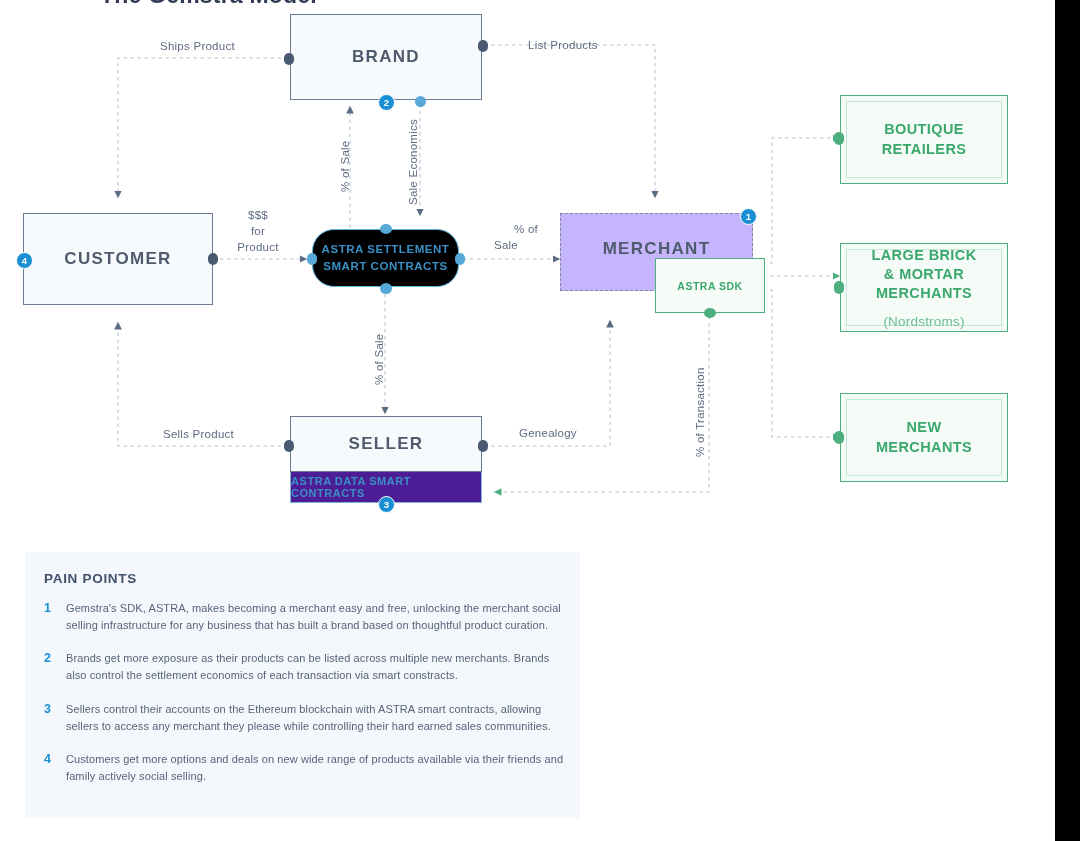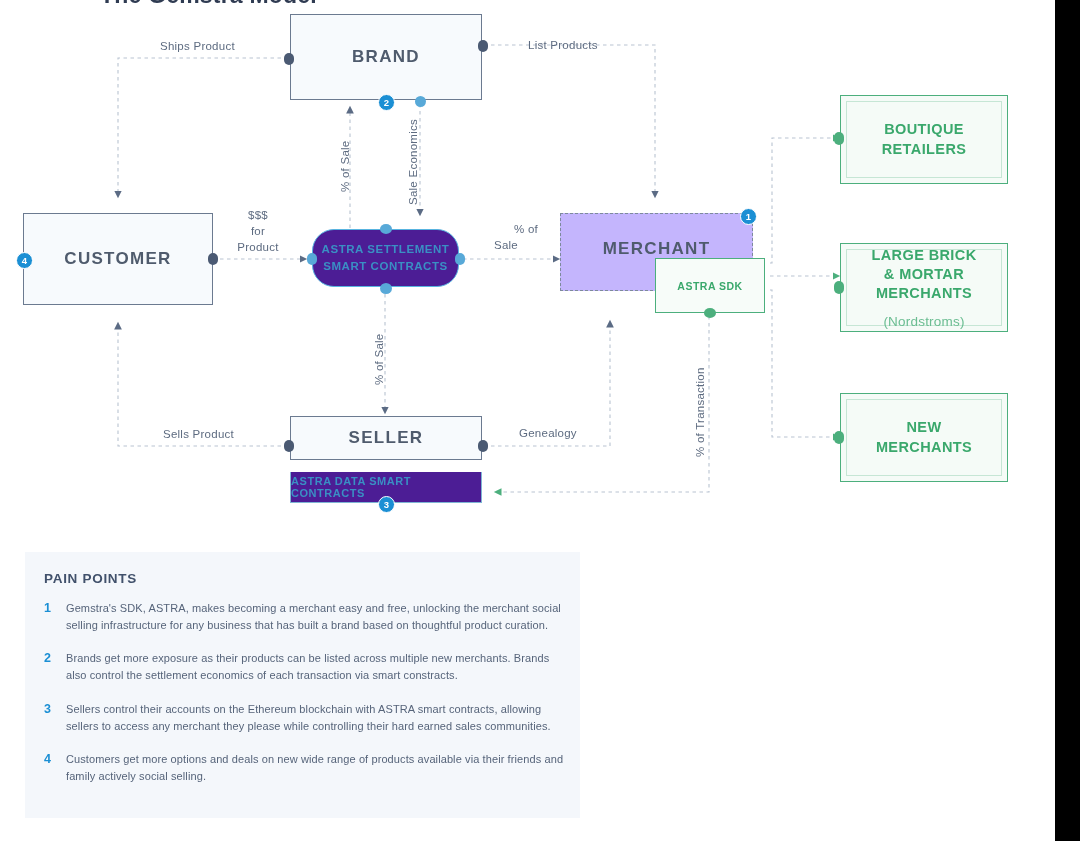--- a/index.html
+++ b/index.html
@@ -40,21 +40,21 @@
     flex-direction:column;
   }
   .green-box .inner-rule{
     position:absolute;left:5px;top:5px;right:5px;bottom:5px;
     border:1px solid rgba(76,175,125,.28);pointer-events:none;
   }
   .green-box .lbl{font-size:14.5px;color:#3aa86c;font-weight:bold;line-height:1.32;letter-spacing:.4px;z-index:2;}
   .green-box .sub{font-size:13.5px;color:#6bbd92;font-weight:normal;letter-spacing:.2px;z-index:2;margin-top:11px;}
 
   .astra-settlement{
-    background:#4c1d95;border:1.6px solid #58b4e0;border-radius:22px;
+    background:#000000;border:1.6px solid #58b4e0;border-radius:22px;
     flex-direction:column;
   }
   .astra-settlement .lbl{font-size:11.5px;color:#3a8fc4;font-weight:bold;letter-spacing:.55px;line-height:1.45;}
 
   .astra-sdk{
     background:#f7fcf9;border:1.2px solid #4caf7d;
   }
   .astra-sdk .lbl{font-size:10.5px;color:#3aa86c;font-weight:bold;letter-spacing:.5px;}
 
   .astra-data{
@@ -177,21 +177,21 @@
   <div class="node merchant-box" style="left:560px;top:213px;width:193px;height:78px;">
     <span class="lbl">MERCHANT</span>
   </div>
   <div class="badge" style="left:740px;top:208px;">1</div>
 
   <div class="node astra-sdk" style="left:655px;top:258px;width:110px;height:55px;">
     <span class="lbl">ASTRA SDK</span>
   </div>
   <div class="port green" style="left:704px;top:308px;width:12px;height:10px;"></div>
 
-  <div class="node blue-box" style="left:290px;top:416px;width:192px;height:44px;">
+  <div class="node blue-box" style="left:290px;top:416px;width:192px;height:56px;">
     <span class="lbl">SELLER</span>
   </div>
   <div class="astra-data" style="left:290px;top:472px;width:192px;height:31px;">
     <span class="lbl">ASTRA DATA SMART CONTRACTS</span>
   </div>
   <div class="port blue" style="left:284px;top:440px;width:10px;height:12px;border-radius:6px;"></div>
   <div class="port blue" style="left:478px;top:440px;width:10px;height:12px;border-radius:6px;"></div>
   <div class="badge" style="left:378px;top:496px;">3</div>
 
   <div class="node green-box" style="left:840px;top:95px;width:168px;height:89px;">

